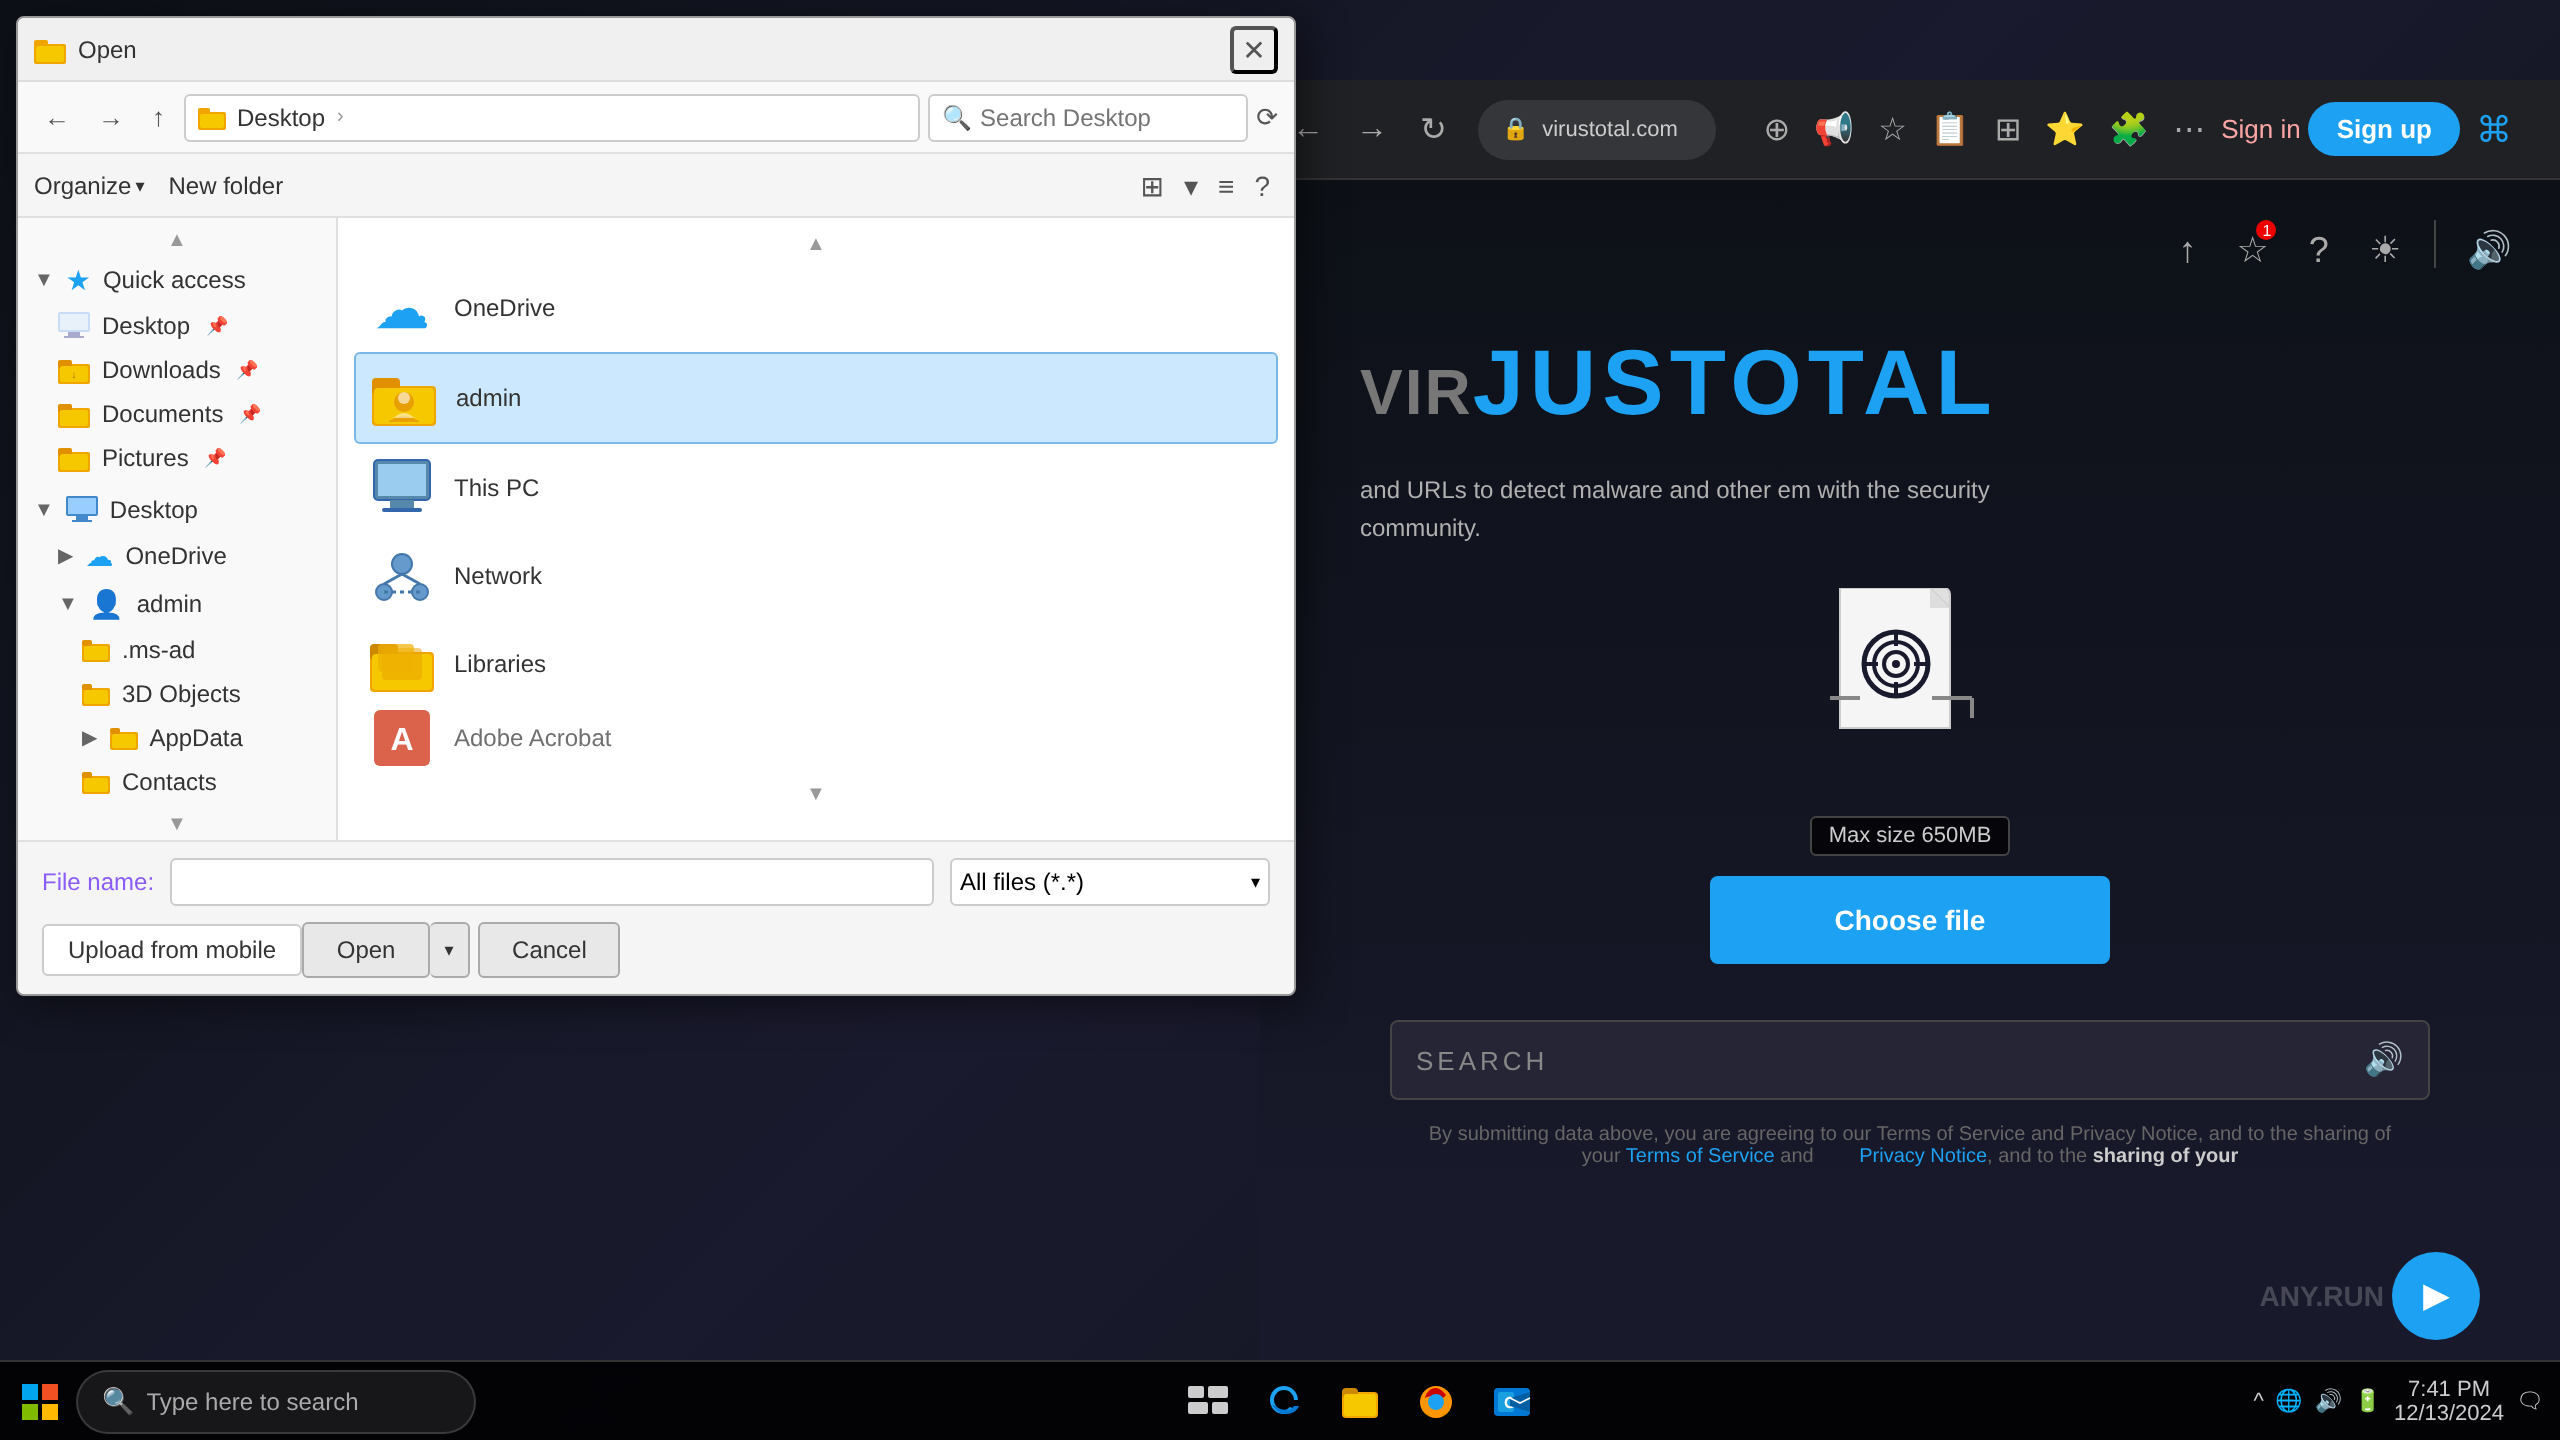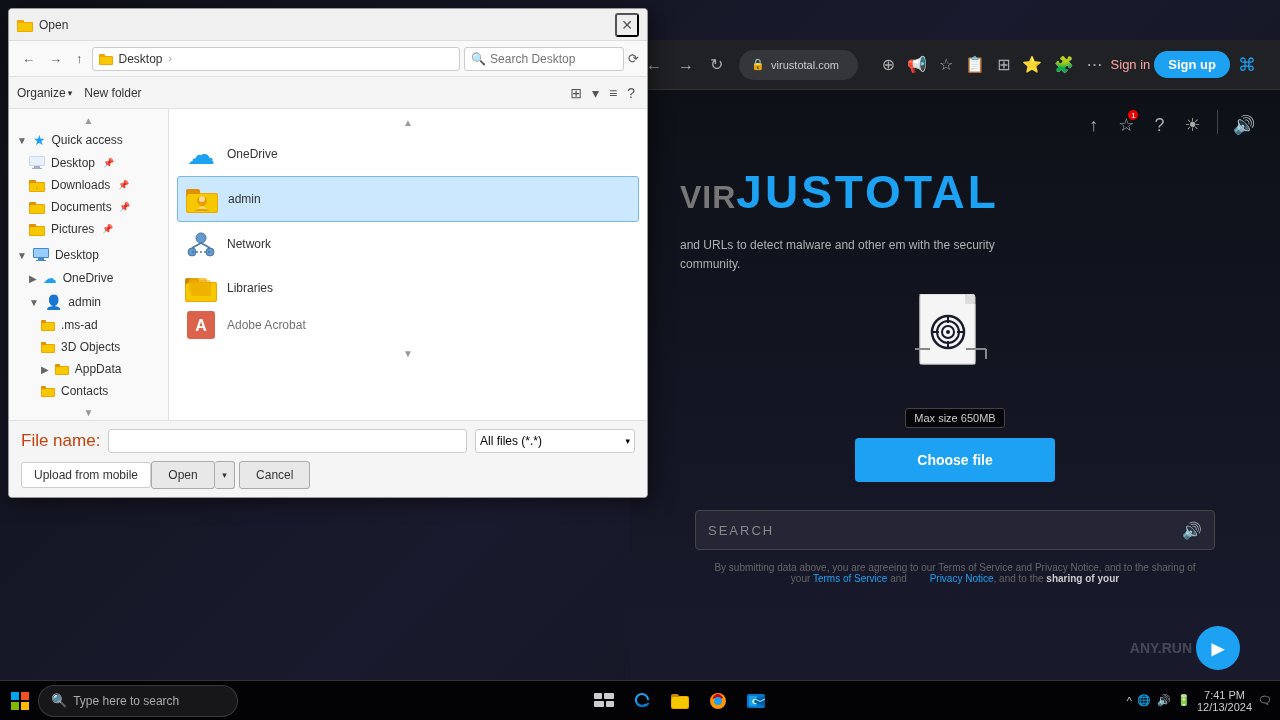--- a/index.html
+++ b/index.html
@@ -139,21 +139,21 @@
     .dialog-main::-webkit-scrollbar-thumb { background: #bbb; border-radius: 4px; }
 
     
     .dialog-footer {
       border-top: 1px solid #e0e0e0; padding: 8px 12px;
       background: #f5f5f5; border-radius: 0 0 4px 4px;
     }
     .dialog-footer-row1 {
       display: flex; align-items: center; gap: 8px; margin-bottom: 8px;
     }
-    .file-name-label { font-size: 17px; color: #c2410c; white-space: nowrap; }
+    .file-name-label { font-size: 12px; color: #8b5cf6; white-space: nowrap; }
     .file-name-input {
       flex: 1; height: 24px; border: 1px solid #ccc; border-radius: 3px;
       padding: 0 6px; font-size: 12px; outline: none; background: white;
     }
     .file-type-select {
       width: 160px; height: 24px; border: 1px solid #ccc; border-radius: 3px;
       font-size: 12px; padding: 0 4px; background: white; cursor: pointer;
       display: flex; align-items: center; justify-content: space-between;
     }
     .dialog-footer-row2 {
@@ -496,20 +496,31 @@
             <rect x="1" y="11" width="30" height="18" rx="2" fill="#f5c800"></rect>
             <circle cx="16" cy="18" r="5" fill="#e8a000"></circle>
             <path d="M8 28 Q16 22 24 28" fill="#e8a000"></path>
             <circle cx="16" cy="16" r="3" fill="#fff" opacity="0.6"></circle>
             <path d="M11 26 Q16 21 21 26" fill="#fff" opacity="0.5"></path>
           </svg>
         </div>
         <span class="file-item-name">admin</span>
       </div>
 
+      <div class="file-item">
+        <div class="file-item-icon">
+          <svg width="32" height="32" viewBox="0 0 32 32">
+            <rect x="2" y="2" width="28" height="20" rx="2" fill="#5588aa" stroke="#3366aa" stroke-width="1"></rect>
+            <rect x="4" y="4" width="24" height="16" fill="#99ccee"></rect>
+            <rect x="10" y="22" width="12" height="4" fill="#5588aa"></rect>
+            <rect x="6" y="26" width="20" height="2" rx="1" fill="#3366aa"></rect>
+          </svg>
+        </div>
+        <span class="file-item-name">This PC</span>
+      </div>
 
       <div class="file-item">
         <div class="file-item-icon">
           <svg width="32" height="32" viewBox="0 0 32 32">
             <circle cx="16" cy="10" r="5" fill="#6699cc" stroke="#4477aa" stroke-width="1"></circle>
             <circle cx="7" cy="24" r="4" fill="#6699cc" stroke="#4477aa" stroke-width="1"></circle>
             <circle cx="25" cy="24" r="4" fill="#6699cc" stroke="#4477aa" stroke-width="1"></circle>
             <line x1="16" y1="15" x2="7" y2="20" stroke="#4477aa" stroke-width="1.5"></line>
             <line x1="16" y1="15" x2="25" y2="20" stroke="#4477aa" stroke-width="1.5"></line>
             <line x1="7" y1="24" x2="25" y2="24" stroke="#4477aa" stroke-width="1.5" stroke-dasharray="2,2"></line>

